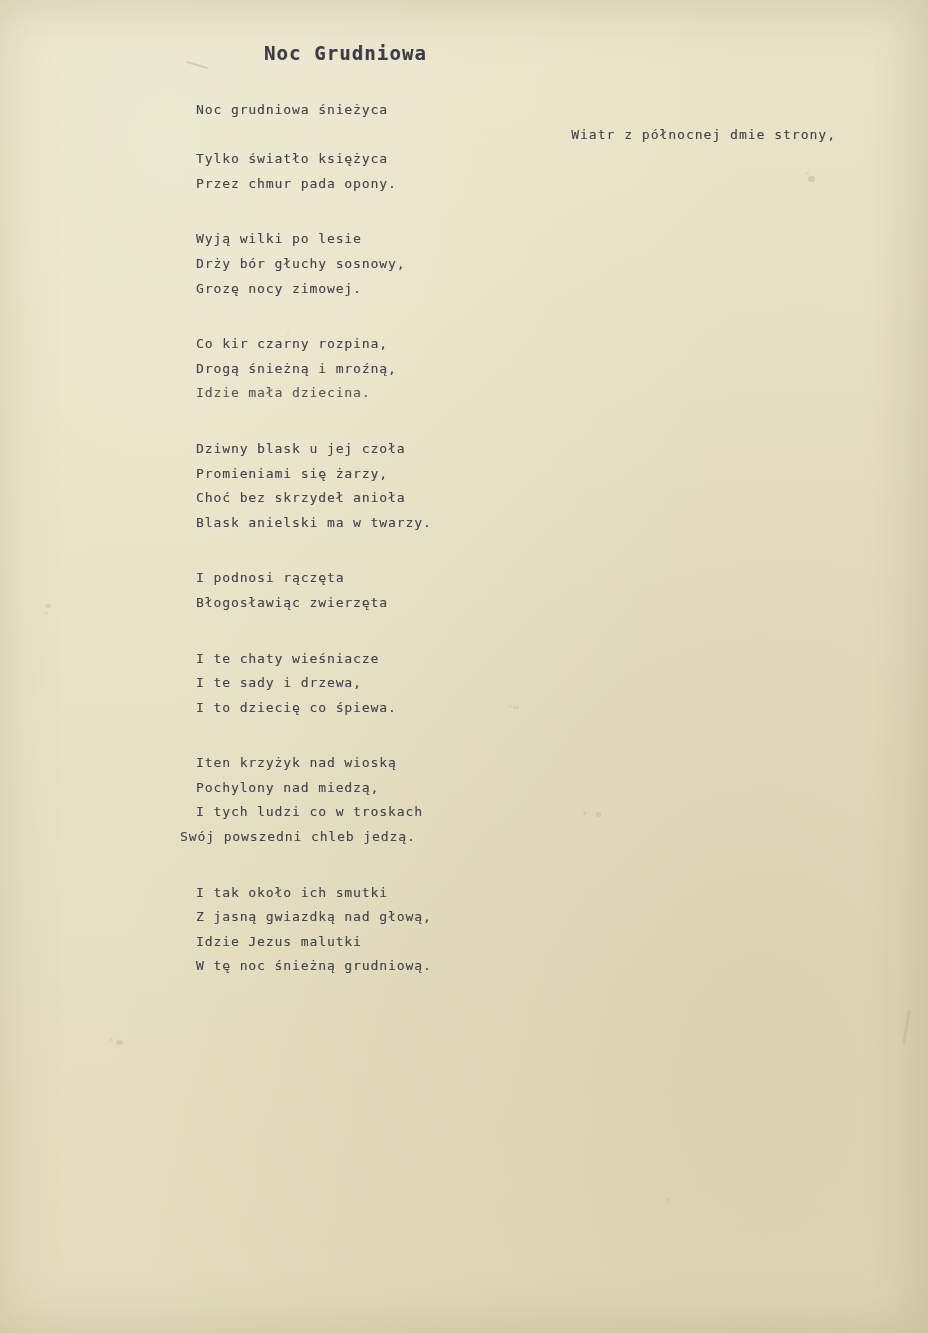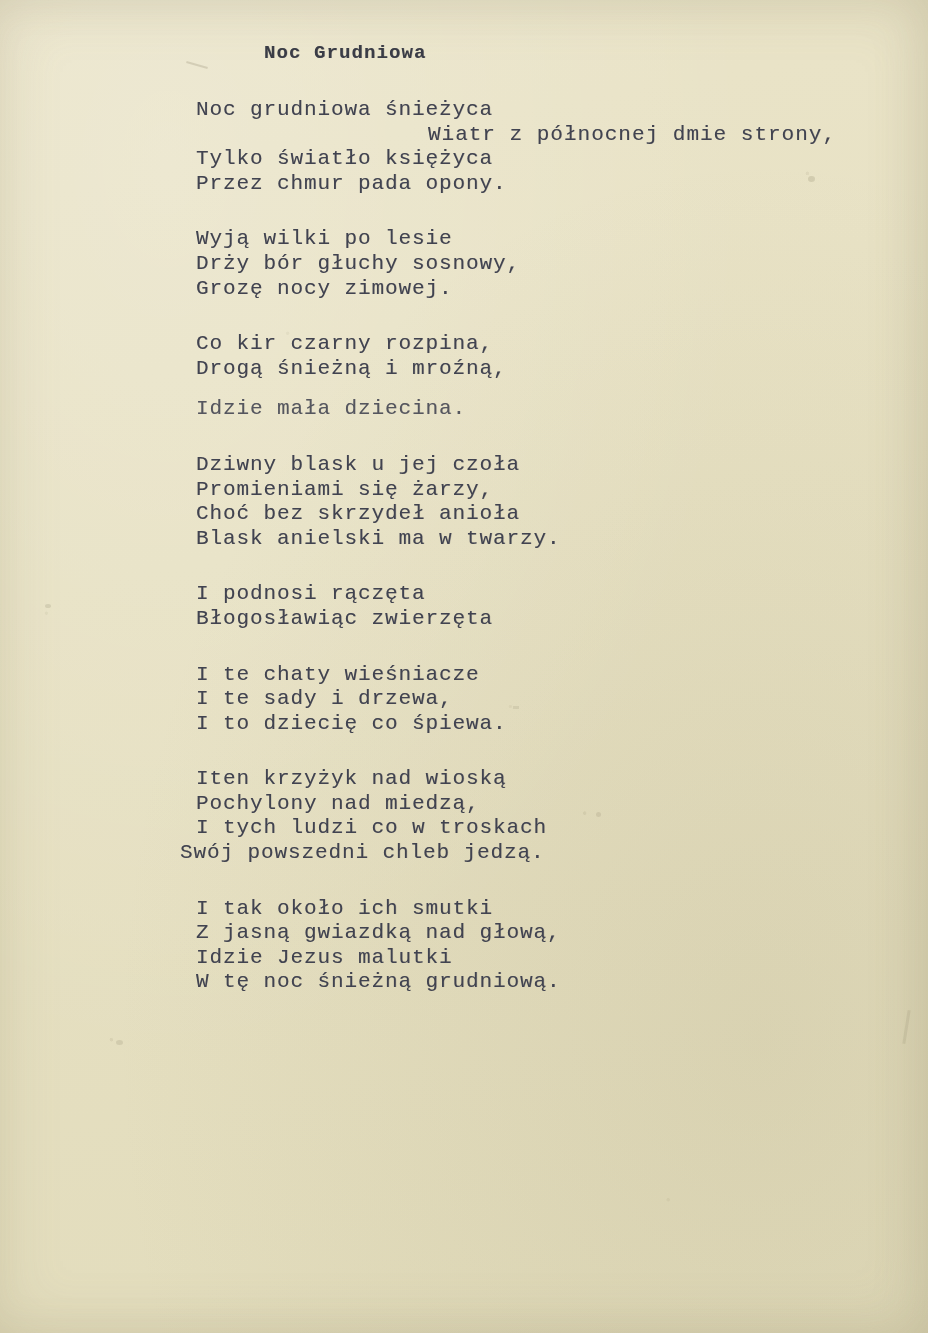--- a/index.html
+++ b/index.html
@@ -15,21 +15,20 @@
   }
   .page {
     position: relative;
     width: 928px;
     height: 1333px;
     box-sizing: border-box;
     background:
       radial-gradient(ellipse at 18% 12%, rgba(255,255,255,0.18), rgba(255,255,255,0) 55%),
       radial-gradient(ellipse at 82% 78%, rgba(160,150,110,0.16), rgba(160,150,110,0) 60%),
       linear-gradient(170deg, #eae4c9 0%, #e7e1c3 40%, #e2dcbc 100%);
-    font-family: Liberation Mono, monospace;
   }
   
   .grain {
     position: absolute;
     inset: 0;
     pointer-events: none;
     background-image:
       radial-gradient(circle at 12% 78%, rgba(120,110,80,0.10) 0 1.5px, rgba(0,0,0,0) 2px),
       radial-gradient(circle at 63% 61%, rgba(120,110,80,0.10) 0 1.5px, rgba(0,0,0,0) 2px),
       radial-gradient(circle at 87% 13%, rgba(120,110,80,0.09) 0 1.5px, rgba(0,0,0,0) 2px),
@@ -75,31 +74,31 @@
   .poem {
     position: absolute;
     left: 196px;
     top: 98px;
     width: 640px;
   }
   .stanza {
     margin-bottom: 31px;
   }
   .line {
-    font-size: 21px;
+    font-size: 13px;
     line-height: 24.6px;
     letter-spacing: 0.9px;
     color: #414350;
     white-space: pre;
     text-shadow: 0.35px 0.3px 0 rgba(65,67,80,0.30);
   }
   
   .line.shift-l { margin-left: -16px; }
   .line.nudge   { letter-spacing: 1.0px; text-align: right; }
-  .line.light   { opacity: 0.88; margin-top: 16px; }
+  .line.light   { opacity: 0.88; }
 </style>
 </head>
 <body>
 
 <div class="page">
   <div class="grain"></div>
   <div class="edge-shade"></div>
 
   <div class="mark m1"></div>
   <div class="mark m2"></div>

